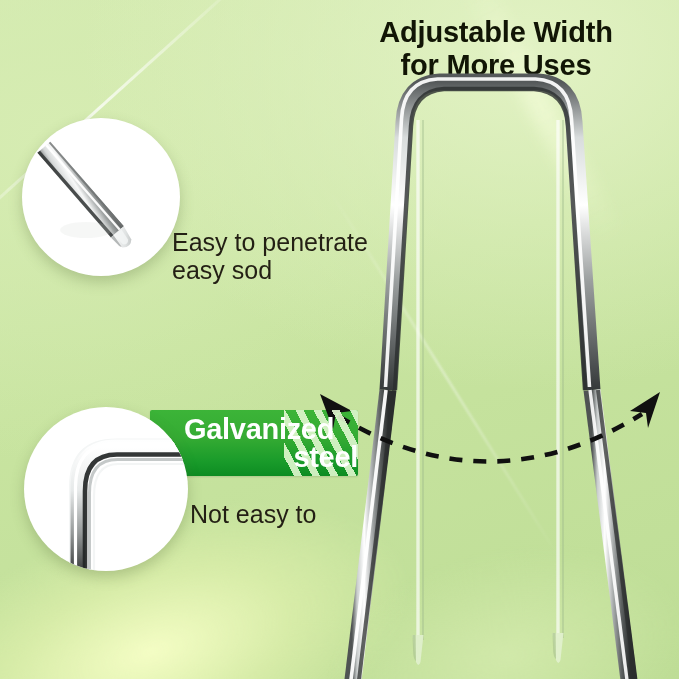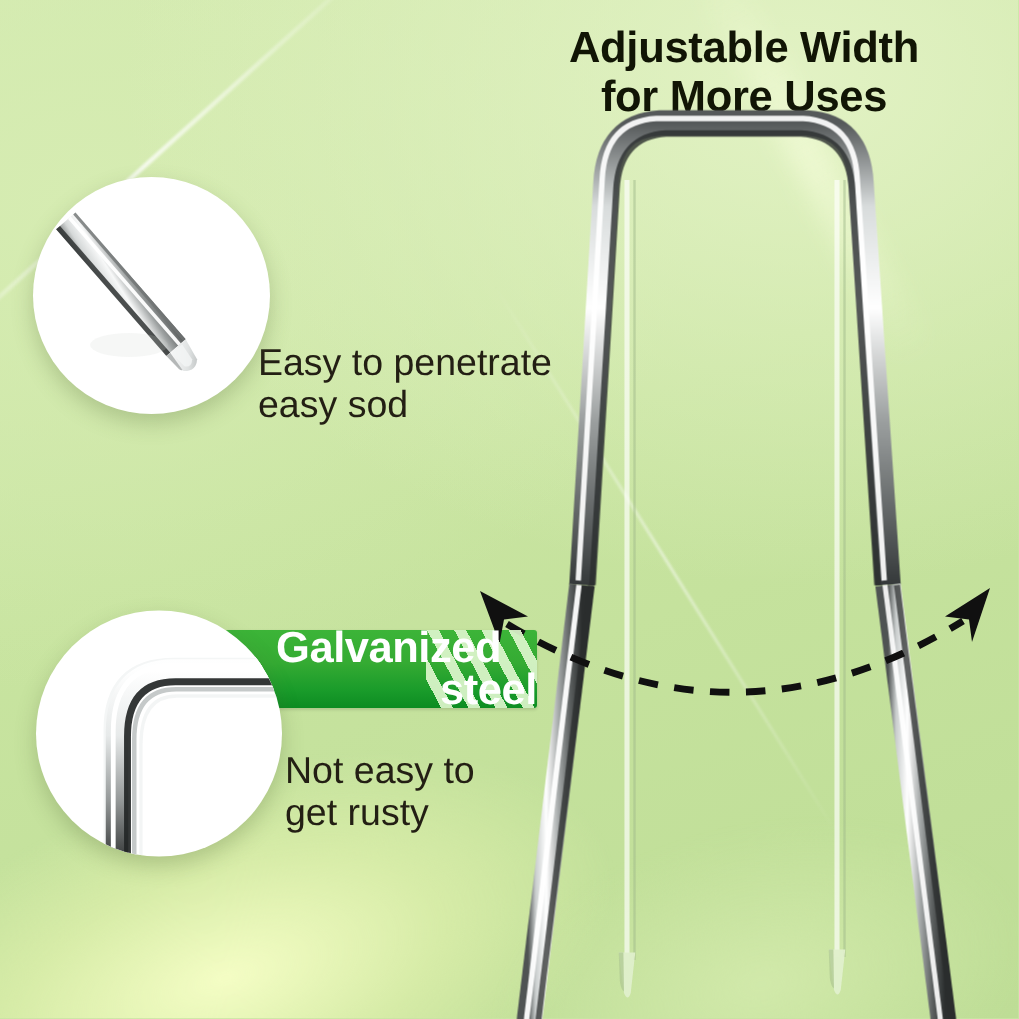--- a/index.html
+++ b/index.html
@@ -59,21 +59,21 @@
   }
   .banner .btext{position:relative;z-index:3;display:block;width:100%;}
   .banner .stripes{
     position:absolute;right:0;top:0;bottom:0;width:74px;z-index:2;
     background:repeating-linear-gradient(62deg,
        rgba(255,255,255,0) 0px, rgba(255,255,255,0) 9px,
        rgba(222,246,205,.92) 9px, rgba(222,246,205,.92) 16px);
   }
   .banner-1{left:150px;top:138px;width:208px;height:55px;border-radius:2px 2px 3px 3px;}
   .banner-1 .btext{padding-left:44px;font-size:29px;letter-spacing:-.3px;}
-  .banner-2{left:150px;top:420px;width:208px;height:52px;border-radius:2px;}
+  .banner-2{left:150px;top:410px;width:208px;height:66px;border-radius:2px;}
   .banner-2 .btext{padding-left:26px;font-size:29px;line-height:.97;letter-spacing:-.3px;}
   .banner-2 .bl1{display:block;padding-left:8px;}
   .banner-2 .bl2{display:block;text-align:right;padding-left:22px;}
 
   .subtext{
     position:absolute;color:#231f14;font-size:25px;line-height:1.13;font-weight:400;
   }
   .sub-1{left:172px;top:196px;width:220px;margin-top:32px;}
   .sub-2{left:190px;top:500px;width:210px;}
   .subtext span{display:block;}
@@ -148,21 +148,20 @@
 
   <div class="banner banner-2">
     <span class="btext">
       <span class="bl1">Galvanized</span>
       <span class="bl2">steel</span>
     </span>
     <span class="stripes"></span>
   </div>
   <div class="subtext sub-2">
     <span>Not easy to</span>
-    <span>get rusty</span>
   </div>
 
   <div class="circle circle-2">
     <svg viewBox="0 0 164 164">
       <defs>
         <linearGradient id="bendOuter" x1="0" y1="0" x2="0" y2="1">
           <stop offset="0%" stop-color="#ffffff"></stop>
           <stop offset="35%" stop-color="#e6e9e9"></stop>
           <stop offset="70%" stop-color="#8f9393"></stop>
           <stop offset="100%" stop-color="#313434"></stop>

